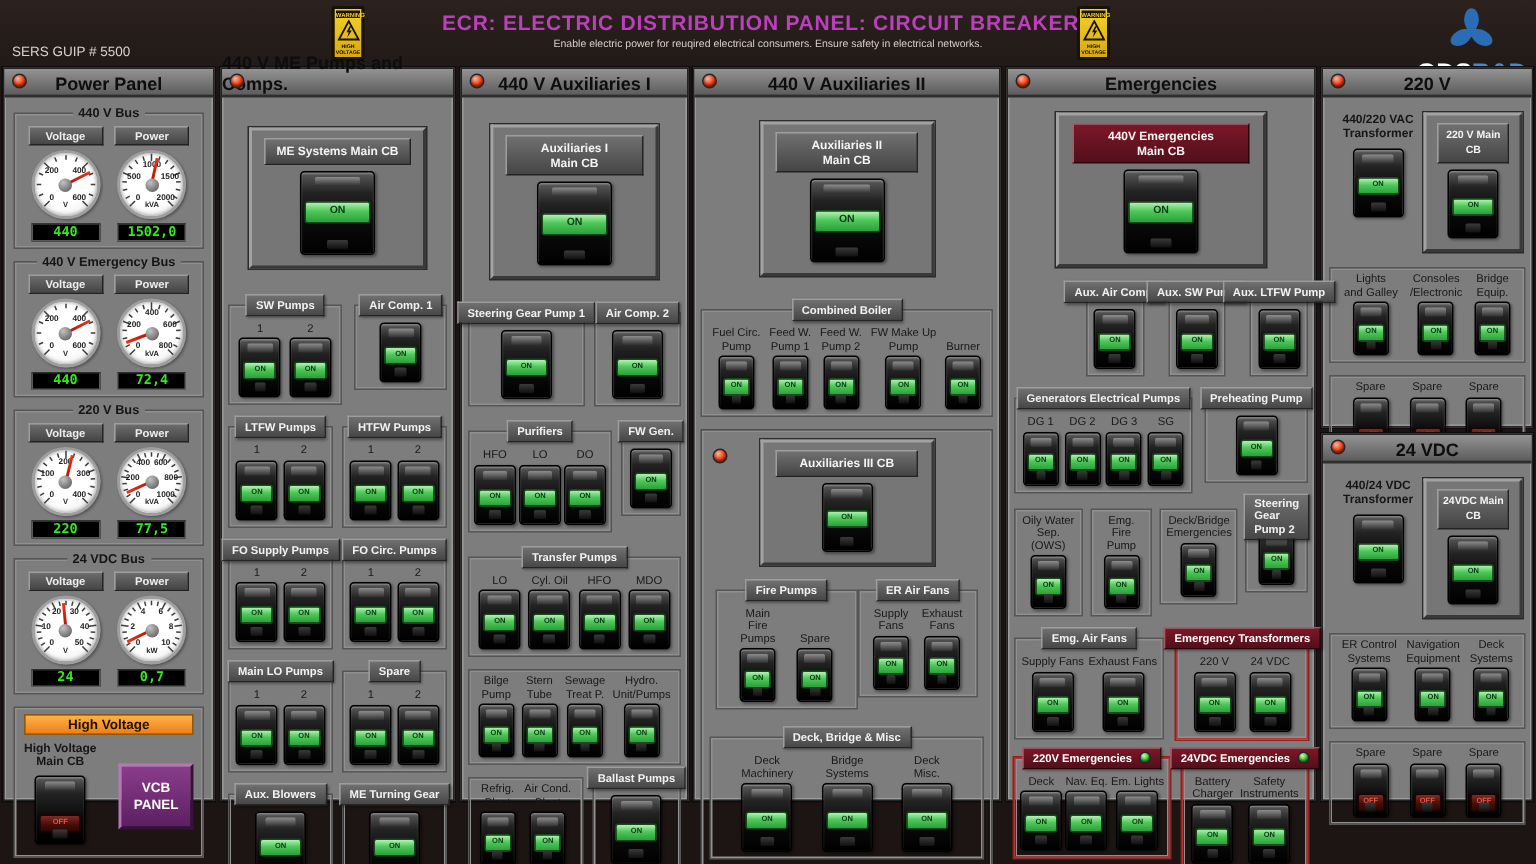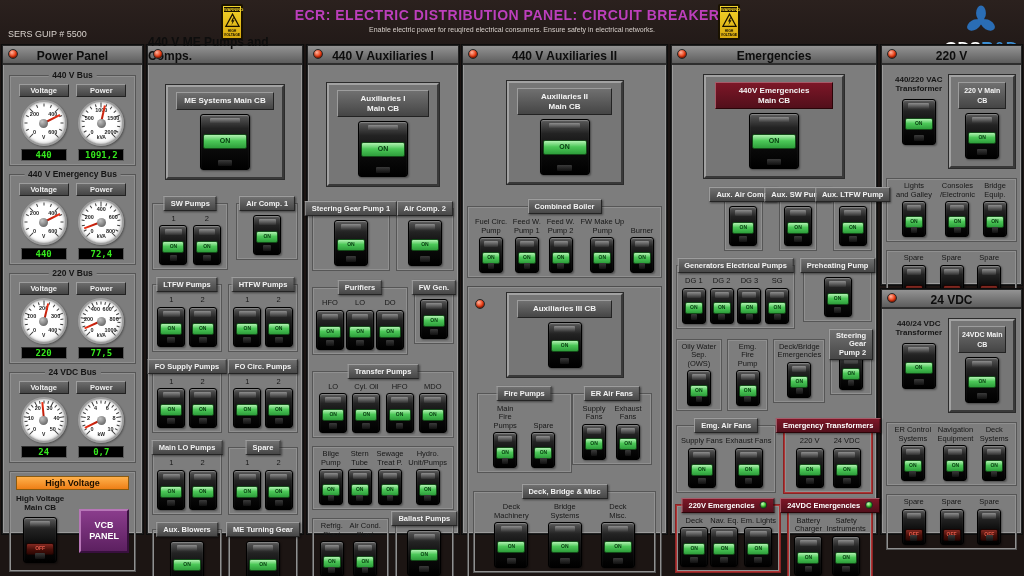--- a/index.html
+++ b/index.html
@@ -28,21 +28,21 @@
        background:radial-gradient(circle at 35% 30%,#ffb49e,#ee3c12 55%,#8a1400);box-shadow:inset 0 -1px 2px rgba(0,0,0,.5);}
   .led.green{background:radial-gradient(circle at 35% 30%,#d2ffc8,#38d02a 55%,#0c7a08);}
   .pbody{padding:2px 4px;}
   
   .group{position:relative;border:1px solid #565656;box-shadow:inset 0 0 0 1px #909090;box-sizing:border-box;}
   .legend{position:absolute;top:-6px;left:50%;transform:translateX(-50%);background:#7d7d7d;padding:0 4px;
           font-size:8.5px;font-weight:bold;color:#151515;white-space:nowrap;z-index:2;}
   .plate{position:absolute;top:-8px;left:50%;transform:translateX(-50%);background:linear-gradient(#707070,#474747);
          border:1px solid;border-color:#9d9d9d #242424 #242424 #9d9d9d;color:#f2f2f2;font-size:7.5px;font-weight:bold;
          padding:2px 6px;white-space:nowrap;box-shadow:1px 1px 2px rgba(0,0,0,.45);z-index:2;}
-  .plate.two{white-space:pre-line;text-align:right;line-height:8.5px;top:-11px;}
+  .plate.two{white-space:pre-line;text-align:left;line-height:8.5px;top:-11px;}
   .plate.maroon{background:linear-gradient(#7d1727,#520f1b);border-color:#a85a68 #2a0408 #2a0408 #a85a68;color:#fff;}
   .plate .led{display:inline-block;width:8px;height:8px;vertical-align:-1px;margin-left:5px;}
   .group.red{border-color:#b03434;box-shadow:inset 0 0 0 1px #909090,0 0 0 1px #8a2424;}
   .row{display:flex;align-items:flex-start;}
   
   .cbs-row{display:flex;justify-content:space-evenly;align-items:flex-end;padding:11px 3px 4px;gap:2px;}
   .cbs-row.nolift{padding-top:3px;}
   .cbcell{display:flex;flex-direction:column;align-items:center;}
   .cblabel{font-size:7.5px;line-height:8.5px;color:#181818;text-align:center;white-space:pre-line;margin-bottom:2px;}
   .cbswitch{position:relative;width:28px;height:40px;border-radius:3px;border:1px solid #000;box-sizing:border-box;
@@ -202,21 +202,21 @@
                 <div style="position: absolute; left: 50%; top: 50%; width: 1px; height: 5px; background: rgb(60, 60, 60); transform: translate(-50%, -50%) rotate(135deg) translateY(-18px);"></div>
                 <div class="gnum" style="left: calc(50% - 9.2px); top: calc(50% + 9.2px);">0</div>
                 <div class="gnum" style="left: calc(50% - 12px); top: calc(50% - 5px);">500</div>
                 <div class="gnum" style="left: calc(50% + 0px); top: calc(50% - 13px);">1000</div>
                 <div class="gnum" style="left: calc(50% + 12px); top: calc(50% - 5px);">1500</div>
                 <div class="gnum" style="left: calc(50% + 9.2px); top: calc(50% + 9.2px);">2000</div>
                 <div class="gneedle" style="transform: rotate(12.312deg);"></div>
                 <div class="ghub"></div>
                 <div class="gunit">kVA</div>
               </div>
-              <div class="greadout">1091,2</div>
+              <div class="greadout">1502,0</div>
             </div>
         </div>
       </div>
       <div class="group busgroup">
         <div class="legend">440 V Emergency Bus</div>
         <div class="gaugerow">
           <div class="gauge">
               <div class="gplate">Voltage</div>
               <div class="gdial">
                 <div style="position: absolute; left: 50%; top: 50%; width: 1px; height: 5px; background: rgb(60, 60, 60); transform: translate(-50%, -50%) rotate(-135deg) translateY(-18px);"></div>

